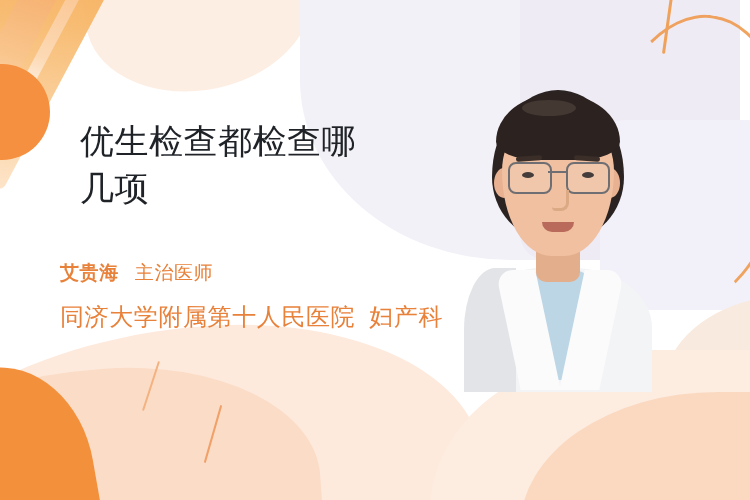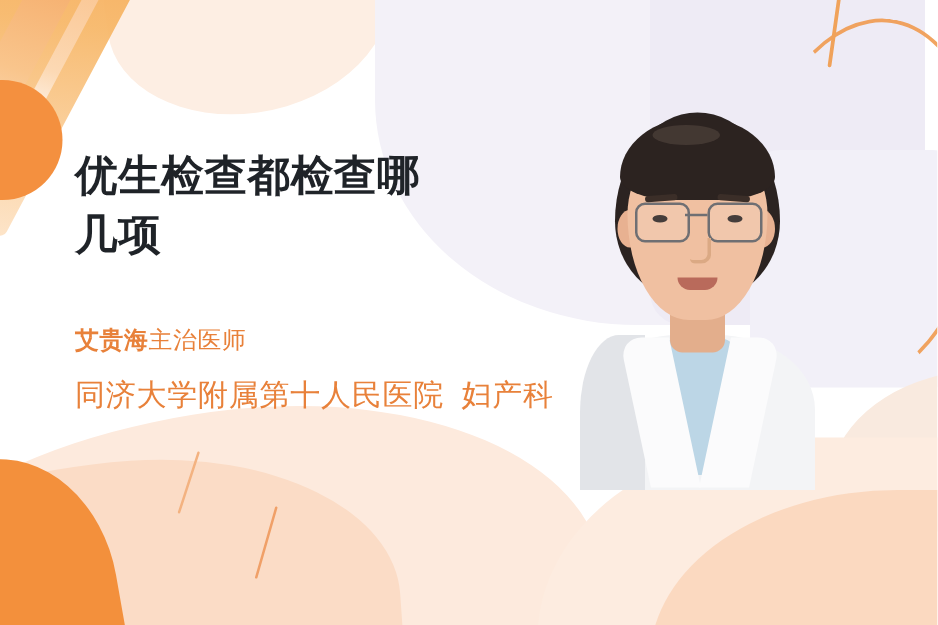--- a/index.html
+++ b/index.html
@@ -437,34 +437,36 @@
   
   .text-block {
     position: absolute;
     left: 60px;
     top: 118px;
     width: 390px;
   }
   .title {
     font-size: 34px;
     line-height: 47px;
-    font-weight: bold;
+    font-weight: normal;
     color: #1f2328;
     letter-spacing: .5px;
     white-space: pre-line;
+    margin-left: 20px;
   }
   .byline {
     margin-top: 48px;
     font-size: 19px;
     line-height: 26px;
     color: #e8813a;
     letter-spacing: .6px;
   }
   .byline .doc-name {
     font-weight: bold;
+    margin-right: 16px;
   }
   .affiliation {
     margin-top: 18px;
     font-size: 24px;
     line-height: 26px;
     color: #e8813a;
     letter-spacing: .6px;
   }
   .affiliation .dept {
     margin-left: 14px;

